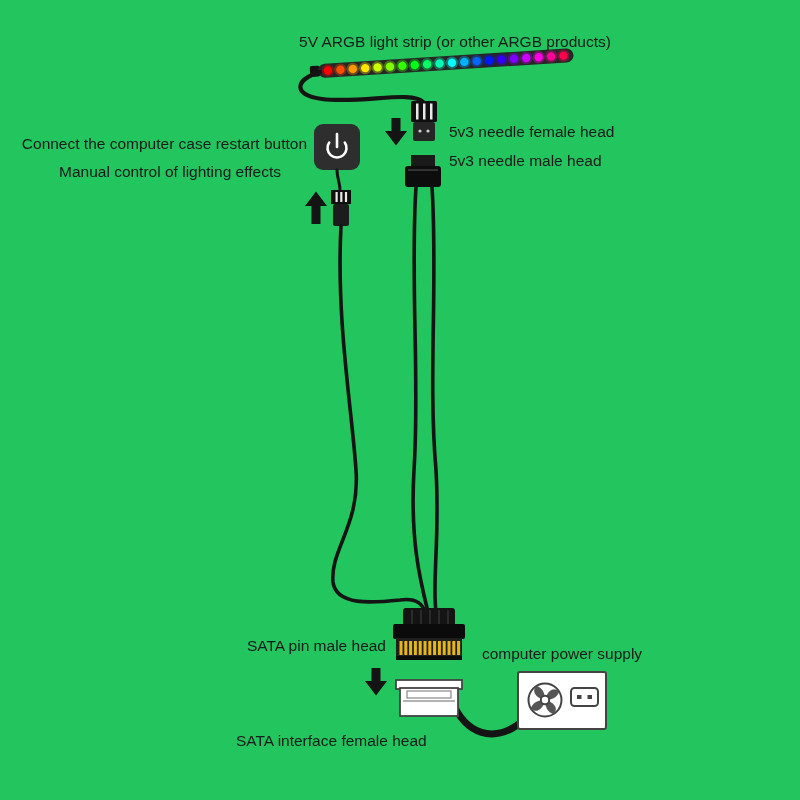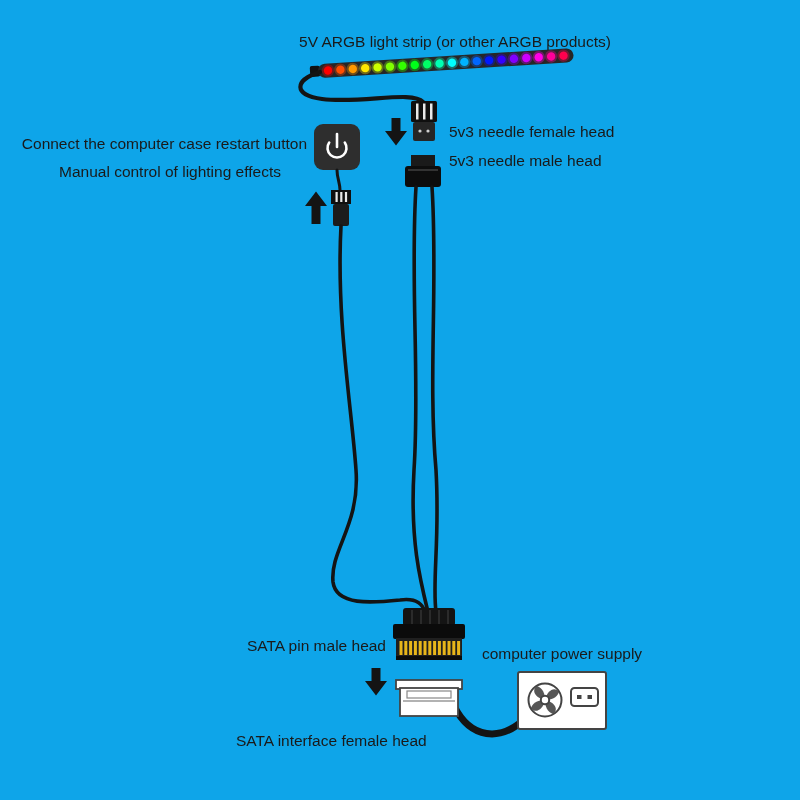--- a/index.html
+++ b/index.html
@@ -1,16 +1,16 @@
 <!DOCTYPE html>
 <html style="--cable: #141414; --text: #1a1a1a; --pin-gold: #e7b61a; --button-bg: #2e2e2e; --outline: #444444;"><head>
 <meta charset="utf-8">
 <style>
   html,body{margin:0;padding:0;background:#fff;}
-  .stage{position:relative;width:800px;height:800px;background:#0ea5e9;overflow:hidden;
+  .stage{position:relative;width:800px;height:800px;background:#22c55e;overflow:hidden;
          font-family:"Liberation Sans",sans-serif;}
   svg{position:absolute;left:0;top:0;}
   text{font-family:"Liberation Sans",sans-serif;}
   .lbl{fill:var(--text,#1a1a1a);font-size:15.5px;font-weight:500;}
   .cable{fill:none;stroke:var(--cable,#141414);stroke-linecap:round;}
   .arrow{fill:var(--cable,#141414);}
   .outline{stroke:var(--outline,#444444);fill:#ffffff;}
 </style>
 </head>
 <body>

